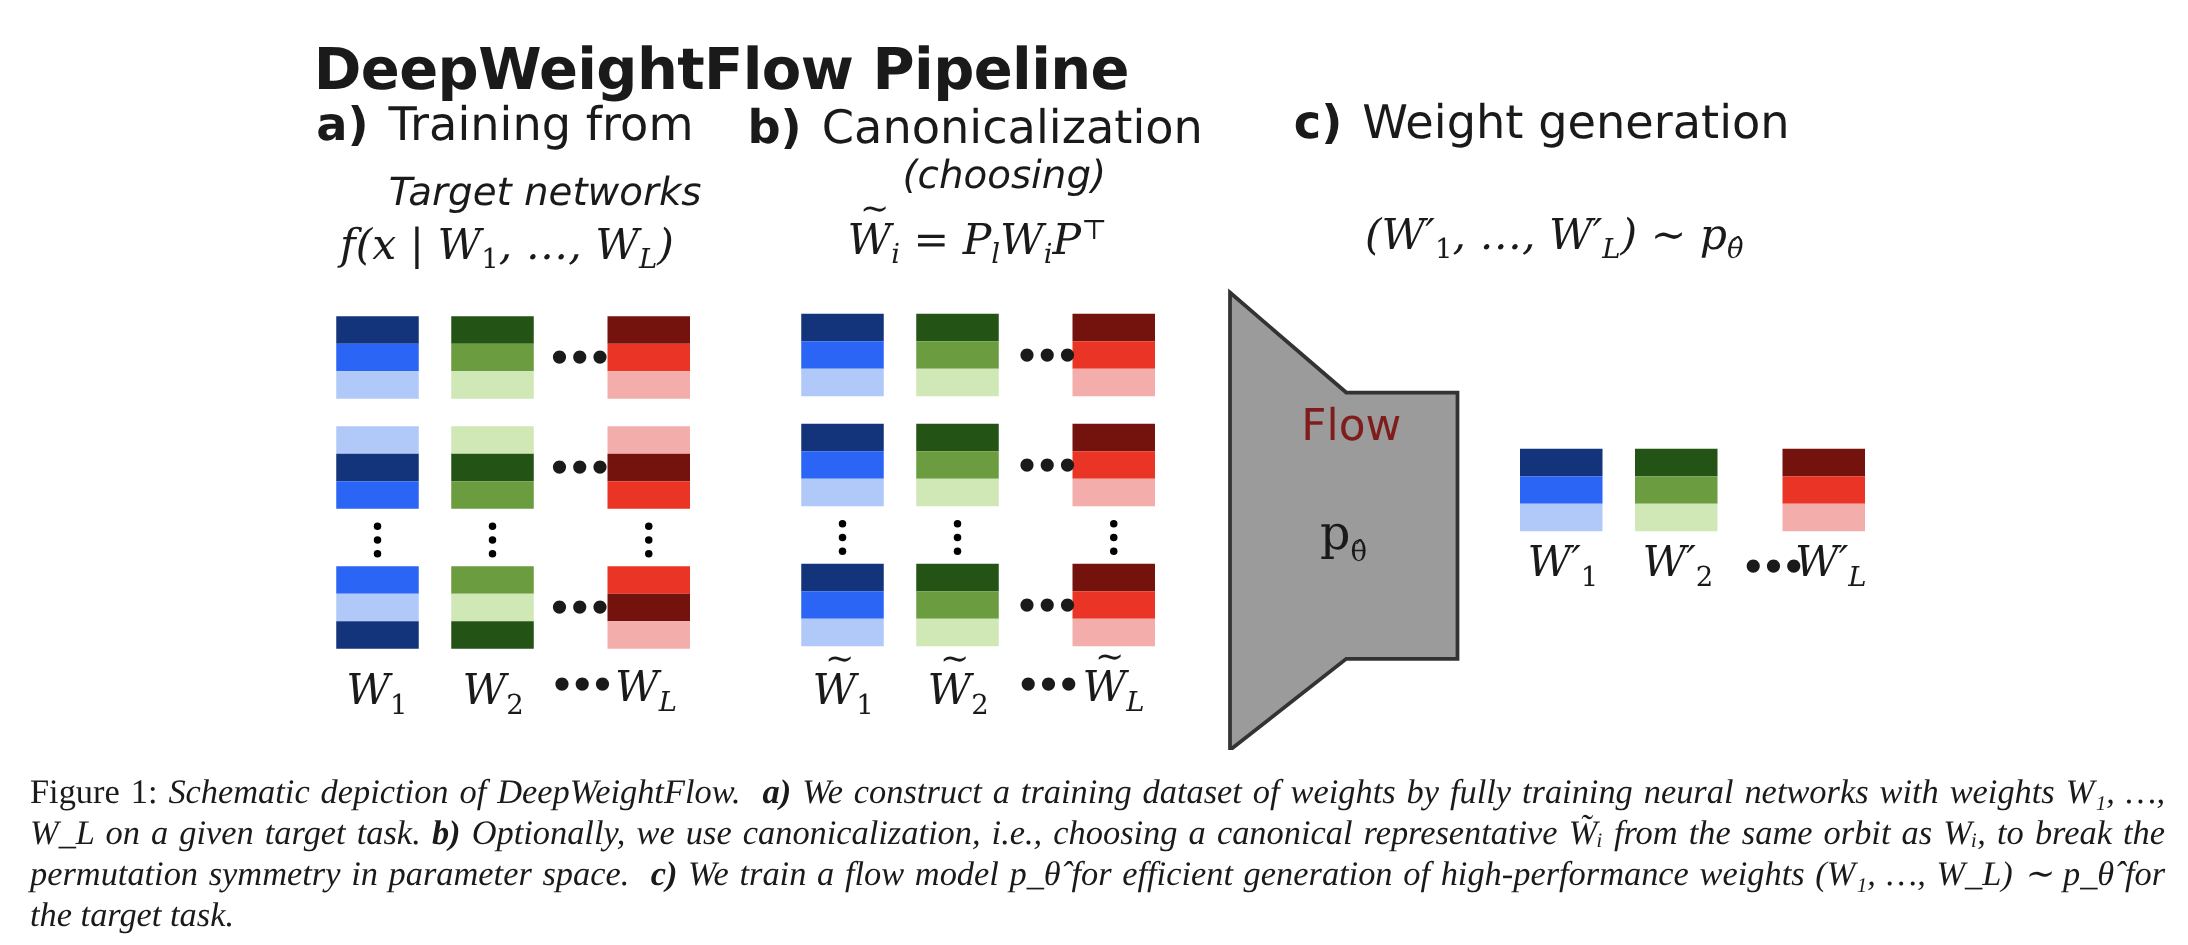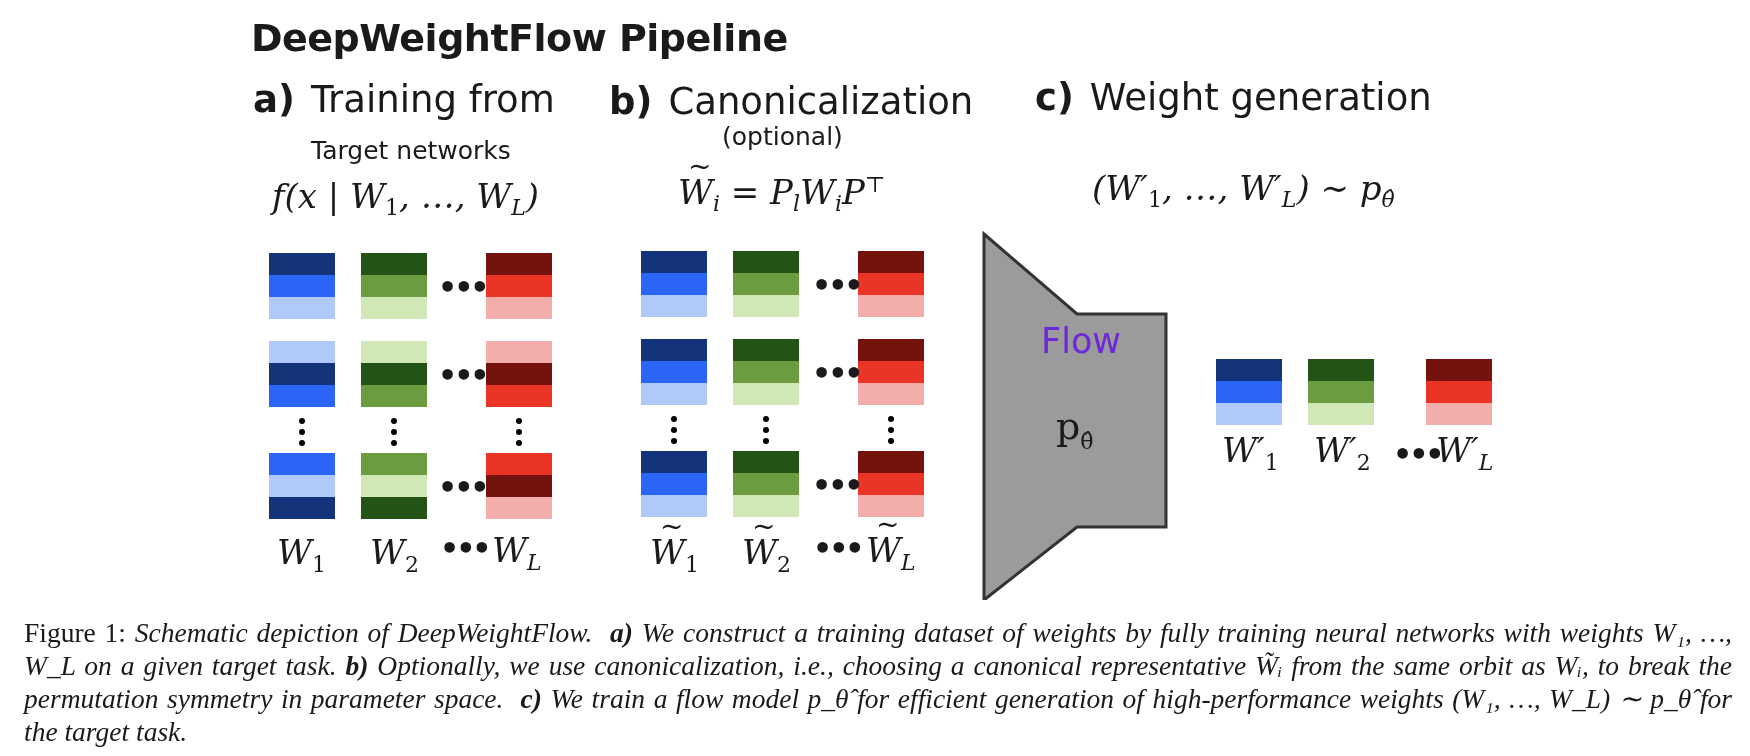--- a/index.html
+++ b/index.html
@@ -1,60 +1,60 @@
 <!DOCTYPE html>
 <html><head>
 <meta charset="utf-8">
 <style>
   html, body { margin:0; padding:0; background:#ffffff; }
   body { width:1750px; height:756px; position:relative; overflow:hidden; font-family:"DejaVu Sans", sans-serif; color:#1a1a1a; }
   .abs { position:absolute; }
-  .title { left:251px; top:16px; font-size:38px; font-weight:bold; letter-spacing:-0.5px; }
+  .title { left:251px; top:28px; font-size:46px; font-weight:bold; letter-spacing:-0.5px; }
   .section { font-size:37px; white-space:nowrap; }
   .section b { font-weight:bold; margin-right:16px; }
-  .sub { font-size:25px; white-space:nowrap; }
+  .sub { font-size:31px; white-space:nowrap;font-style:italic; }
   .math { font-family:"DejaVu Serif", serif; font-style:italic; font-size:34px; white-space:nowrap; }
   .math .up { font-style:normal; }
   .math sub { font-size:22px; font-style:normal; vertical-align:-7px; }
   .math sub.it { font-style:italic; }
   .block { position:absolute; width:66px; height:66px; display:flex; flex-direction:column; }
   .block div { flex:1; }
   .hdots { position:absolute; font-size:30px; font-weight:bold; letter-spacing:-3px; line-height:1; }
   .vdots { position:absolute; width:6px; }
   .vdots span { display:block; width:6px; height:6px; border-radius:50%; background:#000; margin-bottom:5px; }
   .label { position:absolute; font-family:"DejaVu Serif", serif; font-style:italic; font-size:34px; white-space:nowrap; }
   .label sub { font-size:22px; font-style:normal; vertical-align:-8px; }
   .label sub.it { font-style:italic; }
   .tilde { position:relative; display:inline-block; }
   .tilde::before { content:"~"; position:absolute; left:10px; top:-22px; font-style:normal; font-size:28px; }
-  .fm-text { position:absolute; left:996px; top:320px; width:170px; text-align:center; font-size:35px; line-height:42px; color:#6d28d9; }
+  .fm-text { position:absolute; left:996px; top:320px; width:170px; text-align:center; font-size:35px; line-height:42px; color:#7f1d1d; }
   .fm-p { position:absolute; left:1056px; top:404px; font-family:"DejaVu Serif", serif; font-size:38px; }
   .fm-p sub { font-size:22px; vertical-align:-10px; }
   .caption { left:24px; top:616px; width:1708px; font-family:Liberation Serif, serif; font-size:27.5px; line-height:33px; text-align:justify; }
   .caption i { font-style:italic; }
   .caption .lead { font-style:normal; }
   .caption b { font-style:italic; font-weight:bold; }
 </style>
 </head>
 <body>
 
 <div class="abs title">DeepWeightFlow Pipeline</div>
 
 <div class="abs section" style="left:253px; top:78px;">
   <b>a)</b><span>Training from</span>
 </div>
 <div class="abs sub" style="left:311px; top:136px;">Target networks</div>
 <div class="abs math" style="left:272px; top:176px;">
   <span>f(x | W</span><sub>1</sub><span>, …, W</span><sub class="it">L</sub><span>)</span>
 </div>
 
-<div class="abs section" style="left:598px; top:80px;margin-left:11px;">
+<div class="abs section" style="left:598px; top:80px;">
   <b>b)</b><span>Canonicalization</span>
 </div>
-<div class="abs sub" style="left:722px; top:122px;">(optional)</div>
+<div class="abs sub" style="left:722px; top:122px;">(choosing)</div>
 <div class="abs math" style="left:678px; top:172px;">
   <span class="tilde">W</span><sub class="it">i</sub><span> = P</span><sub class="it">l</sub><span>W</span><sub class="it">i</sub><span>P</span><sup class="up" style="font-size:22px;">⊤</sup>
 </div>
 
 <div class="abs section" style="left:1035px; top:76px;text-align:right;">
   <b>c)</b><span>Weight generation</span>
 </div>
 <div class="abs math" style="left:1092px; top:168px;">
   <span>(W′</span><sub>1</sub><span>, …, W′</span><sub class="it">L</sub><span>) ∼ p</span><sub class="it">θ̂</sub>
 </div>

